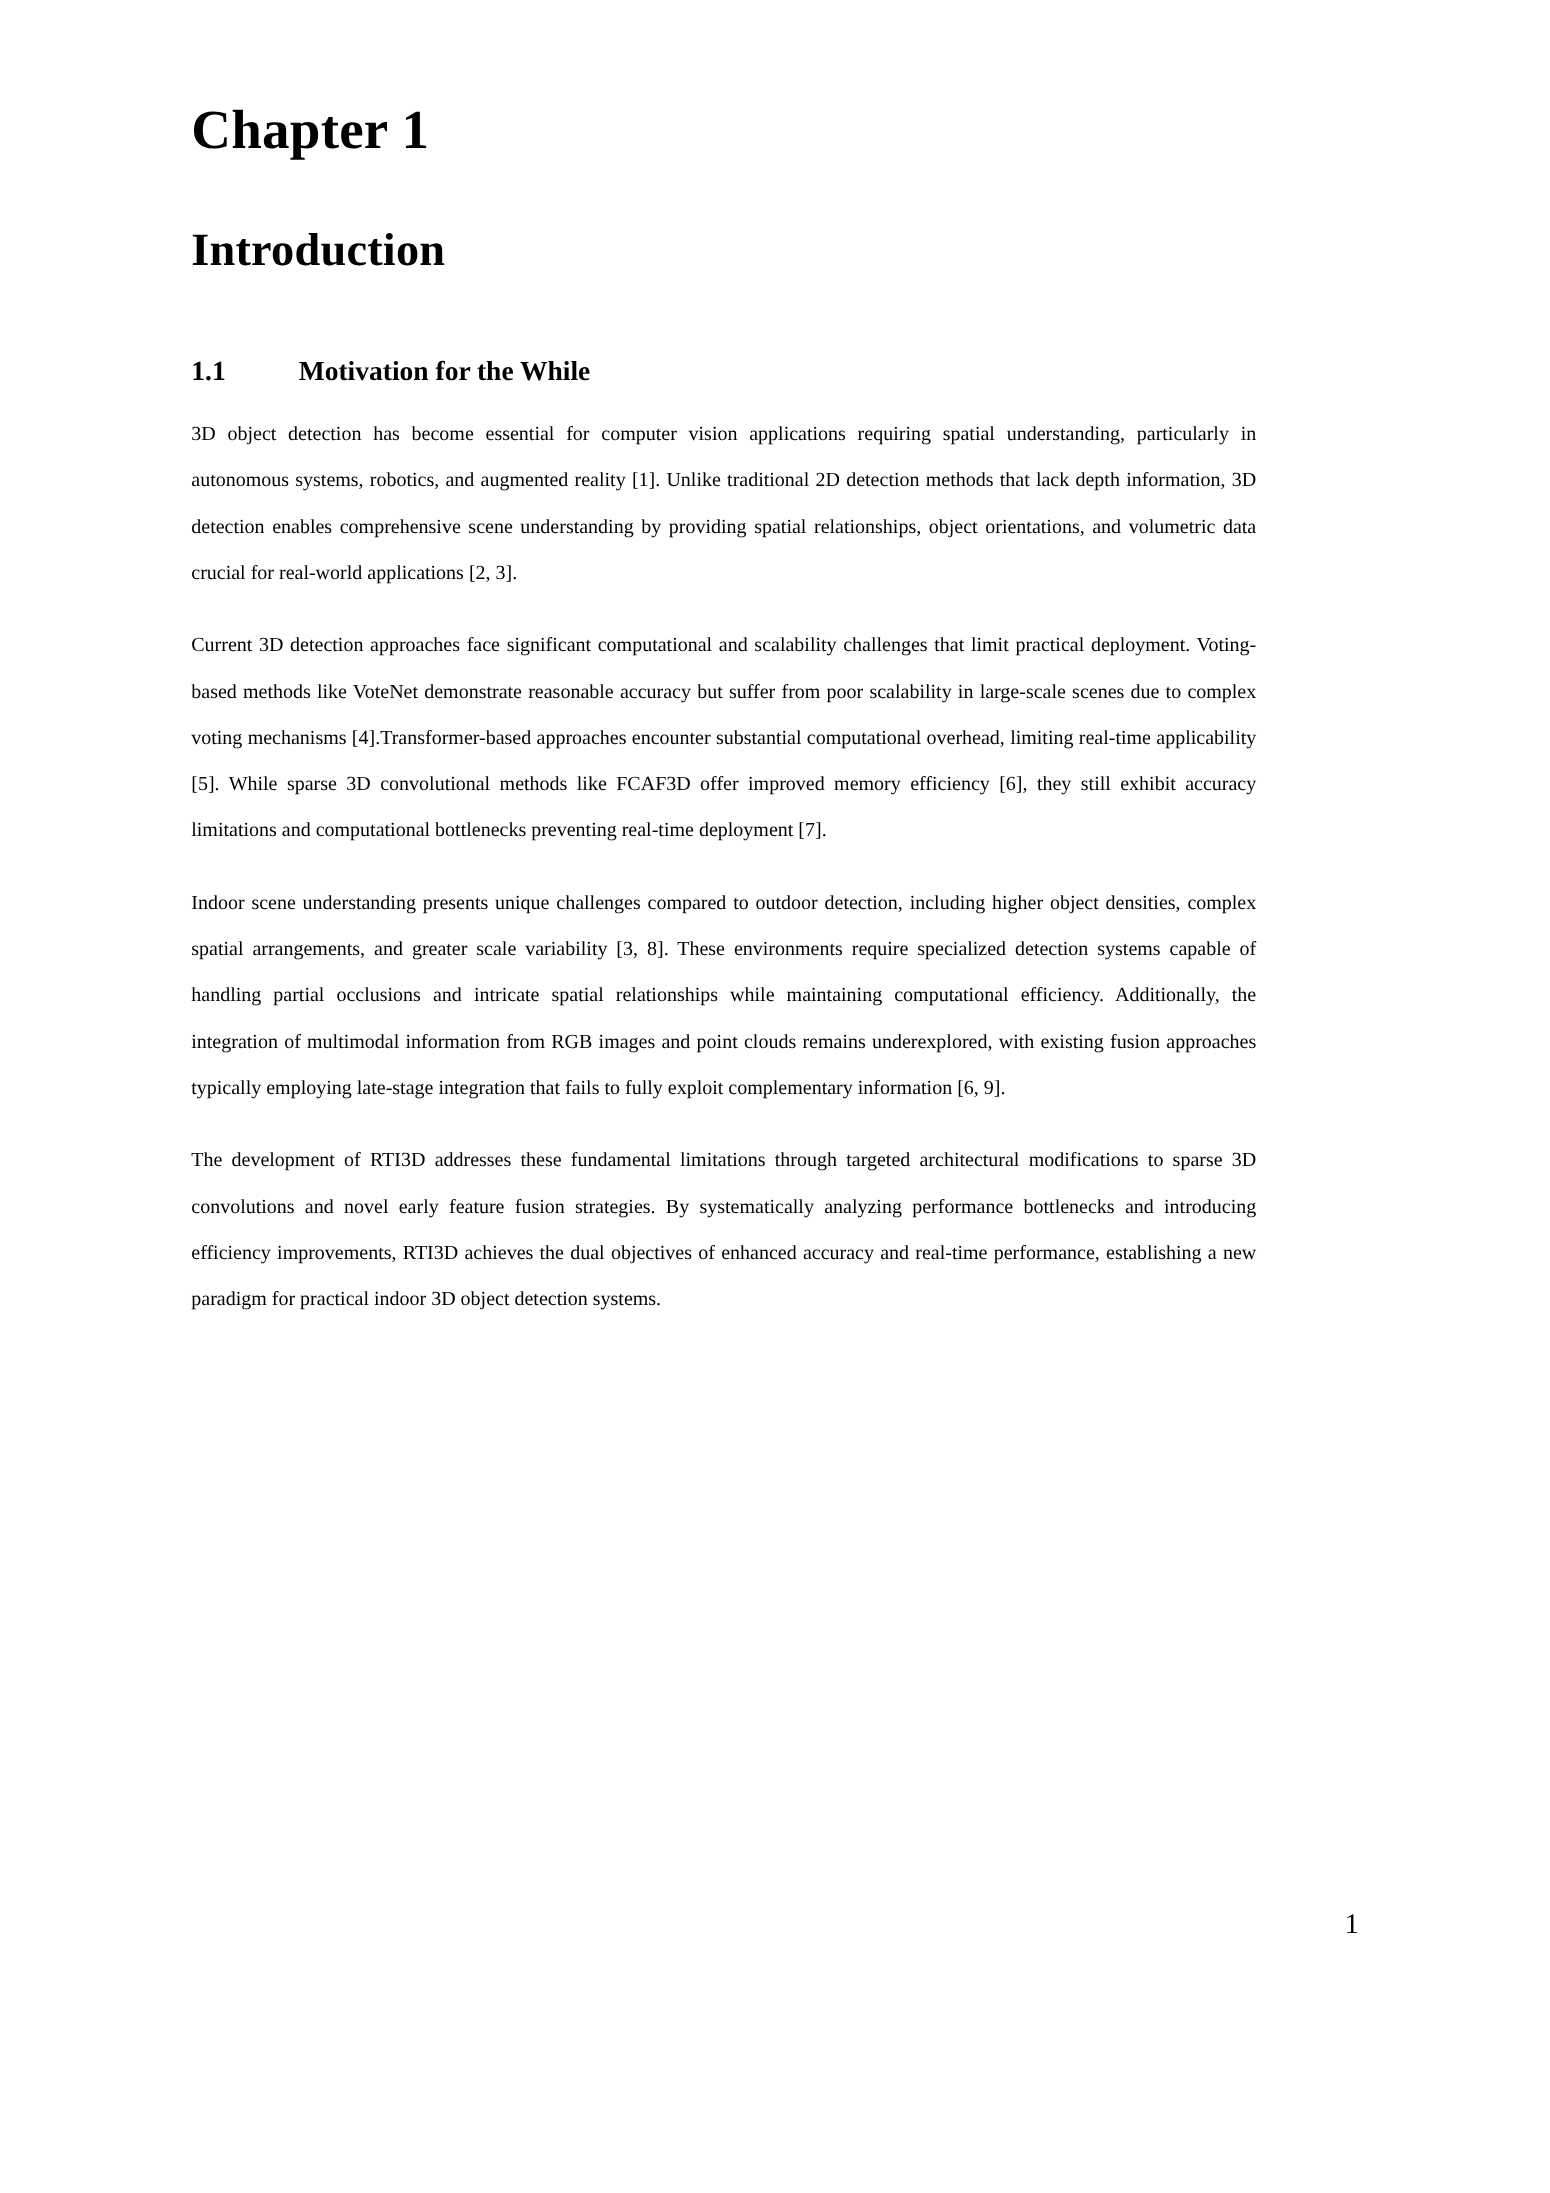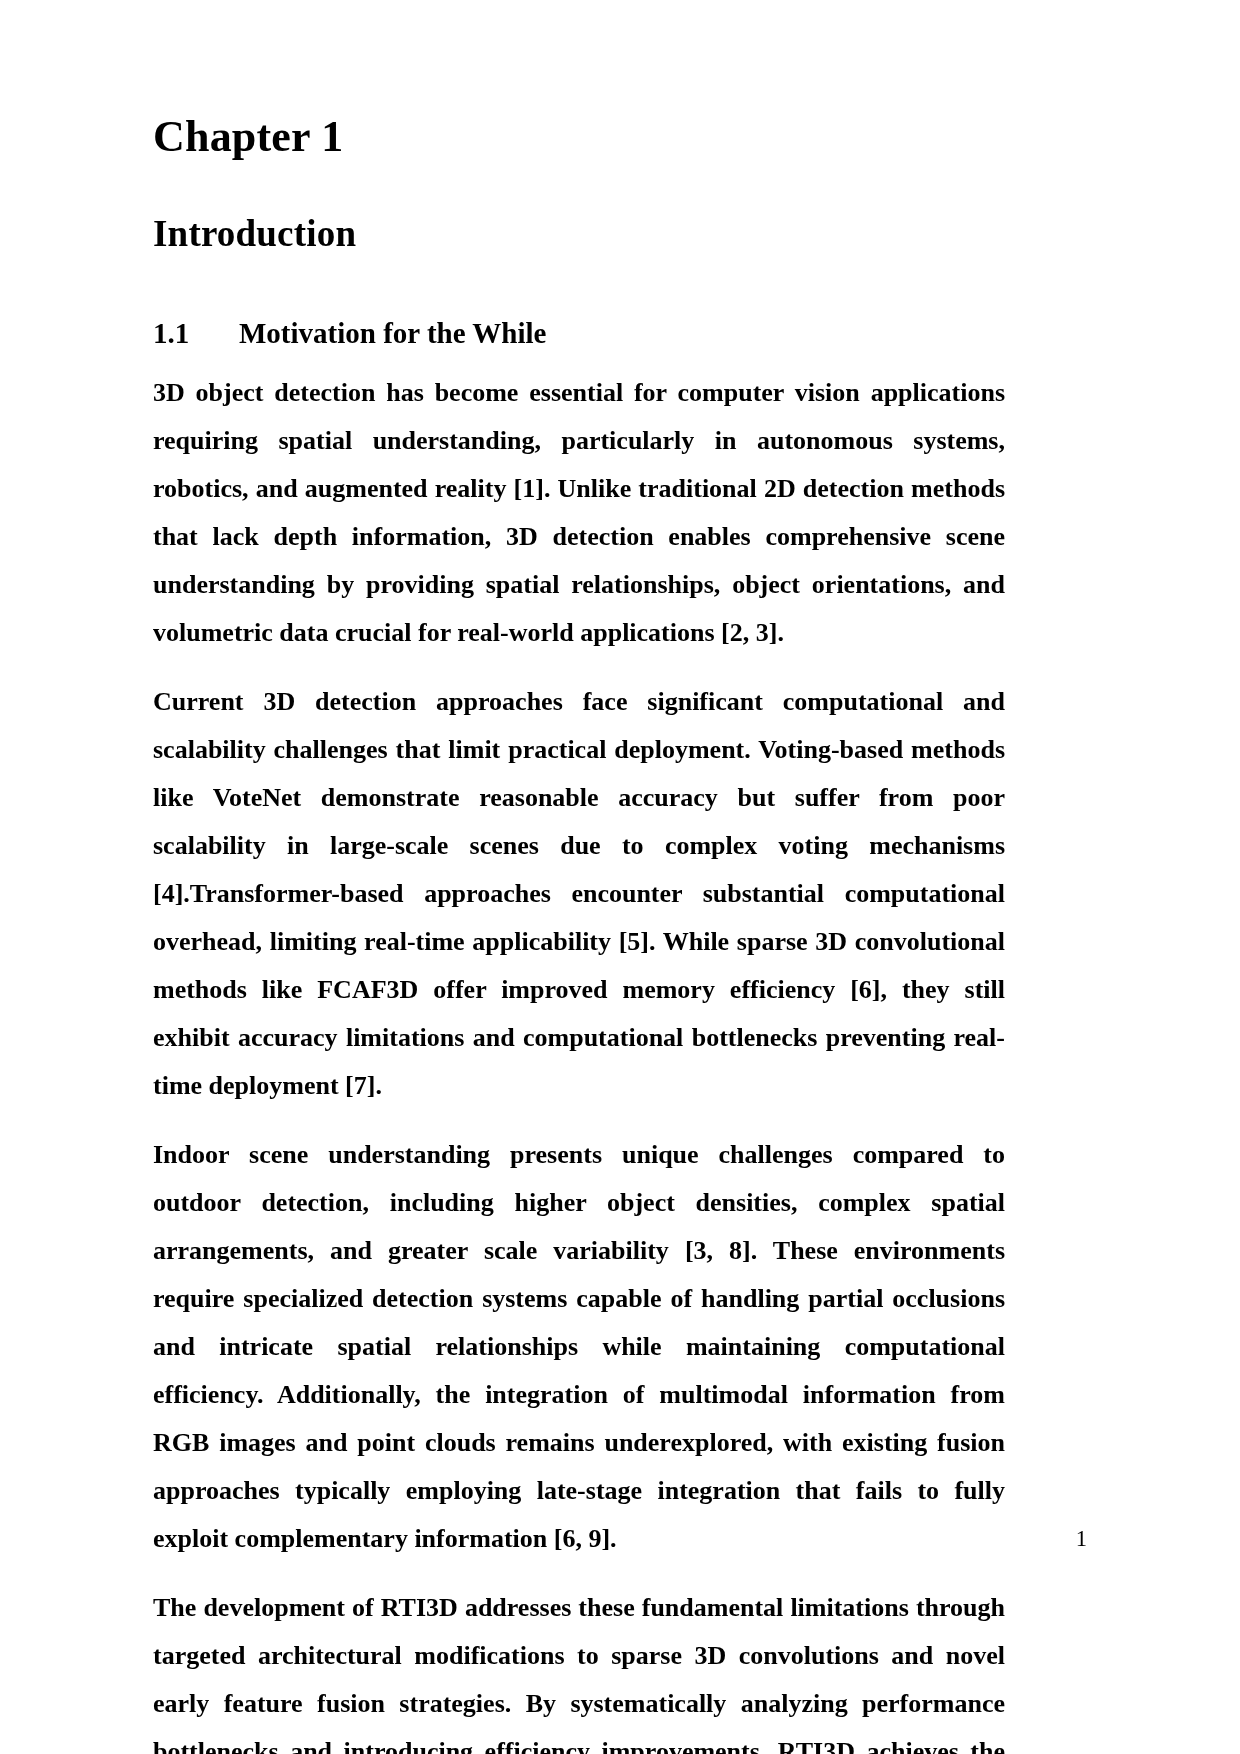--- a/index.html
+++ b/index.html
@@ -23,56 +23,55 @@
     position: absolute;
     left: 153px;
     top: 0;
     width: 852px;
   }
   .chapter-number {
     font-size: 44px;
     font-weight: bold;
     line-height: 1.1;
     margin: 0;
-    padding-top: 113px;
+    padding-top: 80px;
     letter-spacing: 0.2px;
   }
   .chapter-title {
     font-size: 37px;
     font-weight: bold;
     line-height: 1.1;
     margin: 0;
     padding-top: 53px;
     letter-spacing: 0.2px;
   }
   .section-heading {
-    font-size: 29px;
+    font-size: 22px;
     font-weight: bold;
     margin: 0;
     padding-top: 62px;
     display: flex;
     align-items: baseline;
   }
   .section-number {
     display: inline-block;
     width: 86px;
     flex: 0 0 86px;
   }
   .section-title {
     display: inline-block;
   }
   .body-par {
-    font-size: 26px;
-    line-height: 48px;
+    font-size: 16px;
+    line-height: 37px;
     text-align: justify;
     text-justify: inter-word;
     margin: 0;
     padding-top: 16px;
     hyphens: none;
-    font-weight: bold;
     -webkit-hyphens: none;
   }
   .body-par:first-of-type {
     padding-top: 19px;
   }
   .par-gap {
     padding-top: 21px;
   }
   .page-number {
     position: absolute;

